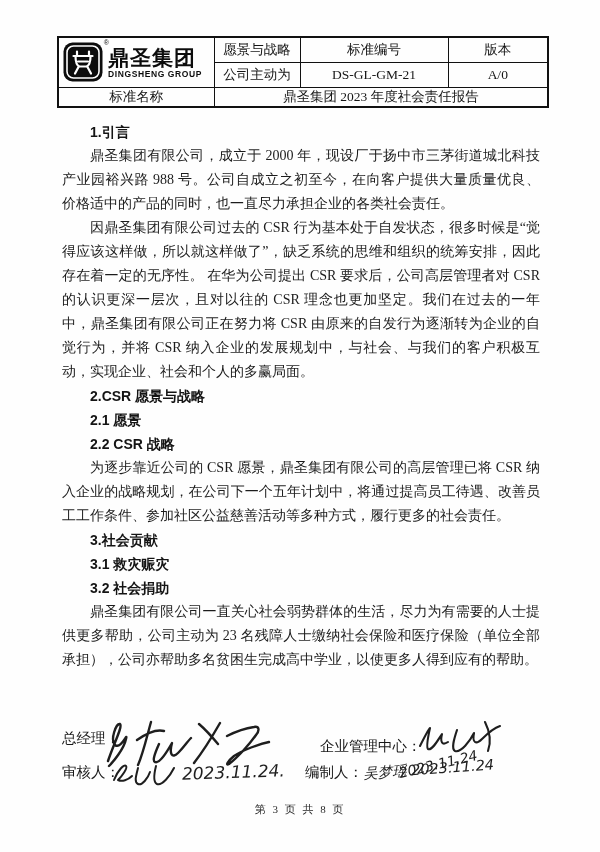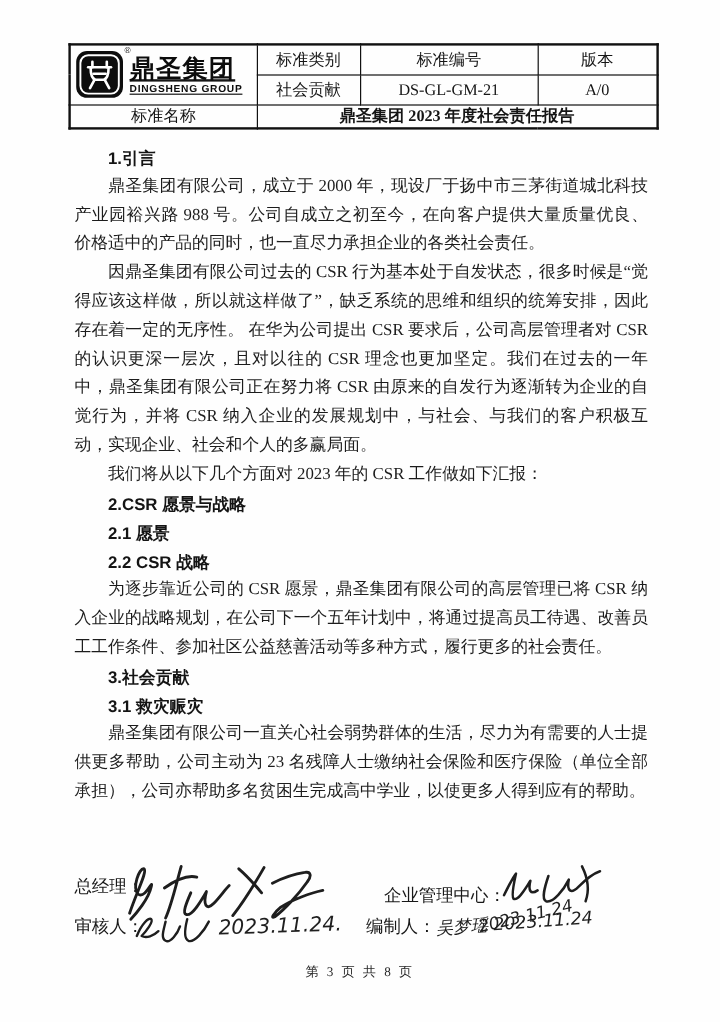--- a/index.html
+++ b/index.html
@@ -15,37 +15,37 @@
     border-collapse:collapse; table-layout:fixed;
     border:2px solid #111;
   }
   table.hdr td {
     border:1.5px solid #111; text-align:center; vertical-align:middle;
     font-size:13.5px; color:#151515; padding:0;
   }
   table.hdr td.rowA { height:25px; }
   table.hdr td.rowB { height:25px; }
   table.hdr td.rowC { height:16px;text-align:center; }
-  td.logo-cell { padding:2px 4px;text-decoration:underline; }
+  td.logo-cell { padding:2px 4px; }
   .logo-wrap { display:flex; align-items:center; gap:5px; justify-content:flex-start; padding-left:4px; }
   .logo-mark { position:relative; width:40px; height:40px; flex:0 0 auto; }
   .logo-reg {
     position:absolute; top:-3px; right:-6px; font-size:7px;
     font-family:"Liberation Sans","DejaVu Sans",sans-serif; color:#111;
   }
   .logo-text { display:flex; flex-direction:column; align-items:flex-start; line-height:1; }
   .logo-zh {
     font-family:"Liberation Sans","DejaVu Sans",sans-serif;
     font-size:21px; font-weight:900; letter-spacing:1px; color:#0c0c0c;
   }
   .logo-en {
     font-family:"Liberation Sans","DejaVu Sans",sans-serif;
     font-size:8.5px; font-weight:bold; letter-spacing:0.6px; color:#0c0c0c; margin-top:2px;text-align:right;
   }
-  .std-name-value { font-weight:bold; font-size:14.5px; }
+  .std-name-value { font-weight:normal; font-size:14.5px; }
   
   .doc {
     position:absolute; left:62px; top:120px; width:478px;
   }
   .doc p {
     text-indent:2em; text-align:justify; font-size:14px; line-height:24px; color:#1c1c1c;
   }
   .doc p.h {
     font-family:"Liberation Sans","DejaVu Sans",sans-serif;
     font-weight:bold; color:#141414;
@@ -96,47 +96,47 @@
               </g>
             </svg>
             <span class="logo-reg">®</span>
           </div>
           <div class="logo-text">
             <span class="logo-zh">鼎圣集团</span>
             <span class="logo-en">DINGSHENG GROUP</span>
           </div>
         </div>
       </td>
-      <td class="rowA">标准类别</td>
+      <td class="rowA">愿景与战略</td>
       <td class="rowA">标准编号</td>
       <td class="rowA">版本</td>
     </tr>
     <tr>
-      <td class="rowB">社会贡献</td>
+      <td class="rowB">公司主动为</td>
       <td class="rowB">DS-GL-GM-21</td>
       <td class="rowB">A/0</td>
     </tr>
     <tr>
       <td class="rowC">标准名称</td>
       <td class="rowC std-name-value" colspan="3">鼎圣集团 2023 年度社会责任报告</td>
     </tr>
   </tbody>
     </table>
 
   <div class="doc">
     <p class="h">1.引言</p>
     <p>鼎圣集团有限公司，成立于 2000 年，现设厂于扬中市三茅街道城北科技产业园裕兴路 988 号。公司自成立之初至今，在向客户提供大量质量优良、 价格适中的产品的同时，也一直尽力承担企业的各类社会责任。</p>
     <p>因鼎圣集团有限公司过去的 CSR 行为基本处于自发状态，很多时候是“觉得应该这样做，所以就这样做了”，缺乏系统的思维和组织的统筹安排，因此存在着一定的无序性。 在华为公司提出 CSR 要求后，公司高层管理者对 CSR 的认识更深一层次，且对以往的 CSR 理念也更加坚定。我们在过去的一年中，鼎圣集团有限公司正在努力将 CSR 由原来的自发行为逐渐转为企业的自觉行为，并将 CSR 纳入企业的发展规划中，与社会、与我们的客户积极互动，实现企业、社会和个人的多赢局面。</p>
-    <p>我们将从以下几个方面对 2023 年的 CSR 工作做如下汇报：</p>
     <p class="h">2.CSR 愿景与战略</p>
     <p class="h">2.1 愿景</p>
     <p class="h">2.2 CSR 战略</p>
     <p>为逐步靠近公司的 CSR 愿景，鼎圣集团有限公司的高层管理已将 CSR 纳入企业的战略规划，在公司下一个五年计划中，将通过提高员工待遇、改善员工工作条件、参加社区公益慈善活动等多种方式，履行更多的社会责任。</p>
     <p class="h">3.社会贡献</p>
     <p class="h">3.1 救灾赈灾</p>
+    <p class="h">3.2 社会捐助</p>
     <p>鼎圣集团有限公司一直关心社会弱势群体的生活，尽力为有需要的人士提供更多帮助，公司主动为 23 名残障人士缴纳社会保险和医疗保险（单位全部承担），公司亦帮助多名贫困生完成高中学业，以使更多人得到应有的帮助。</p>
   </div>
 
   <span class="sig-label" style="left:62px; top:729px;">总经理：</span>
   <svg class="scrawl" style="left:100px; top:716px;" width="175" height="54" viewBox="0 0 175 54">
     <g stroke-width="2.4">
       <path d="M8,45 C14,27 23,10 20,8 C16,7 10,24 15,29 C21,34 28,15 26,23 C24,33 13,46 9,50"></path>
       <path d="M37,24 C47,17 57,13 64,15 M51,6 C47,20 43,38 38,49 M59,28 C55,37 52,45 55,46 C60,48 68,34 72,27 C69,38 72,43 78,37 C83,32 87,26 91,22"></path>
       <path d="M99,8 C106,14 113,22 118,28 M120,7 C112,21 101,38 94,47 M127,20 C135,16 147,12 154,11 C159,10 160,14 156,19 C149,29 137,42 129,48 C125,50 128,45 134,40 C143,34 159,28 169,26"></path>
     </g>

